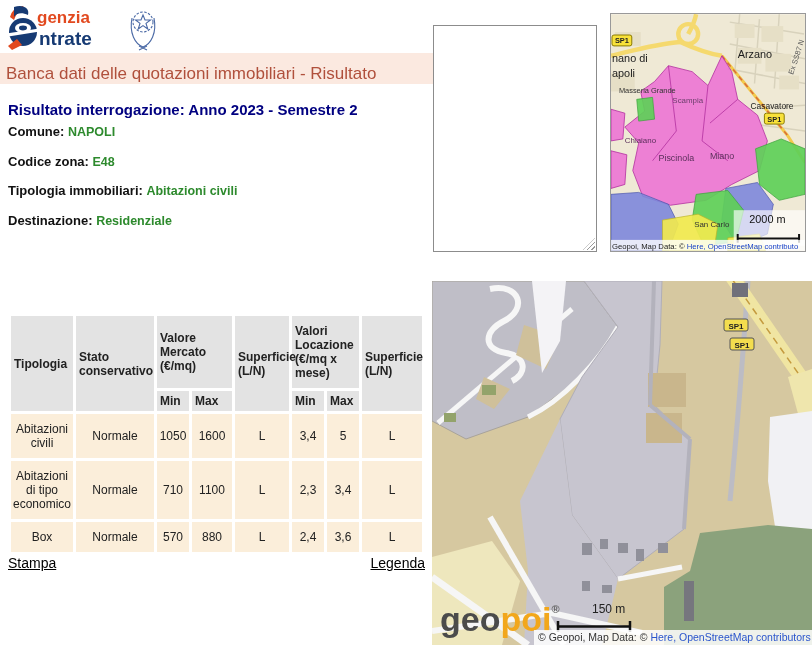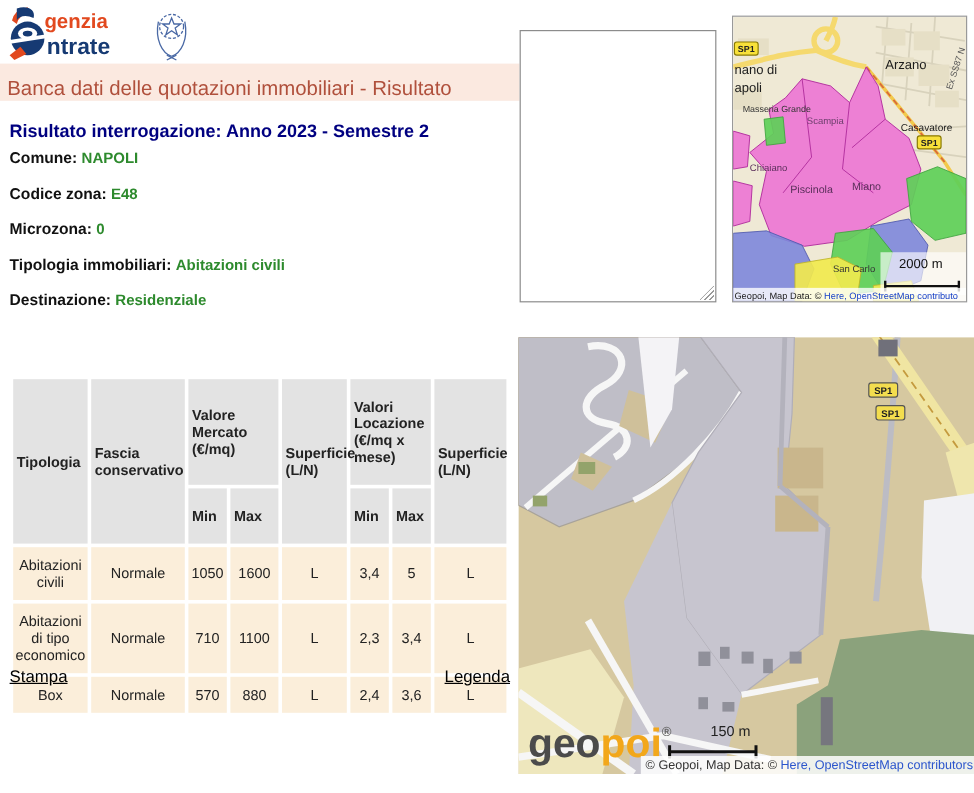--- a/index.html
+++ b/index.html
@@ -12,21 +12,21 @@
   #titlebar span { color:#b0503c; font-size:17px; padding-left:6px; }
 
   
   #result-heading { left:8px; top:101px; font-size:15px; font-weight:bold; color:#000080; }
   #fields { left:8px; top:124px; width:420px; }
   .field { font-size:13px; font-weight:bold; color:#111; margin-bottom:14.5px; }
   .field .value { color:#2d8a2d; font-size:12.5px; }
 
   
   #quot-table { left:8px; top:313px; width:417px; border-spacing:3px; table-layout:fixed; }
-  #quot-table th { background:#e3e3e3; font-size:12px; font-weight:bold; color:#222; text-align:left; vertical-align:middle; padding:16px 3px; }
+  #quot-table th { background:#e3e3e3; font-size:12px; font-weight:bold; color:#222; text-align:left; vertical-align:middle; padding:0 3px; }
   #quot-table td { background:#fbeeda; font-size:12px; color:#222; text-align:center; vertical-align:middle; padding:8px 2px; }
   #quot-table tr.sub th { height:20px; }
   #quot-table tr.head th { height:72px; }
 
   
   #links { left:8px; top:555px; width:417px; display:flex; justify-content:space-between; }
   #links a { color:#000; font-size:14px; text-decoration:underline; cursor:pointer; }
 
   
   #note-box { left:433px; top:25px; width:164px; height:227px; }
@@ -69,40 +69,39 @@
 
 <div class="abs" id="titlebar">
   <span>Banca dati delle quotazioni immobiliari - Risultato</span>
 </div>
 
 <div class="abs" id="result-heading"><span>Risultato interrogazione:</span><span> Anno 2023 - Semestre 2</span></div>
 
 <div class="abs" id="fields">
   <div class="field"><span>Comune: </span><span class="value">NAPOLI</span></div>
   <div class="field"><span>Codice zona: </span><span class="value">E48</span></div>
-  <div class="field"><span>Microzona: </span><span class="value">0</span></div>
   <div class="field"><span>Tipologia immobiliari: </span><span class="value">Abitazioni civili</span></div>
   <div class="field"><span>Destinazione: </span><span class="value">Residenziale</span></div>
 </div>
 
 <table class="abs" id="quot-table">
   <colgroup>
     <col style="width:62px">
       <col style="width:78px">
       <col style="width:32px">
       <col style="width:40px">
     <col style="width:54px">
       <col style="width:32px">
       <col style="width:32px">
       <col style="width:60px">
   </colgroup>
   <tbody>
       <tr class="head">
     <th rowspan="2">Tipologia</th>
-    <th rowspan="2">Fascia conservativo</th>
+    <th rowspan="2">Stato conservativo</th>
     <th colspan="2">Valore Mercato (€/mq)</th>
     <th rowspan="2">Superficie (L/N)</th>
     <th colspan="2">Valori Locazione (€/mq x mese)</th>
     <th rowspan="2">Superficie (L/N)</th>
   </tr>
   <tr class="sub">
     <th>Min</th>
     <th>Max</th>
     <th>Min</th>
     <th>Max</th>

